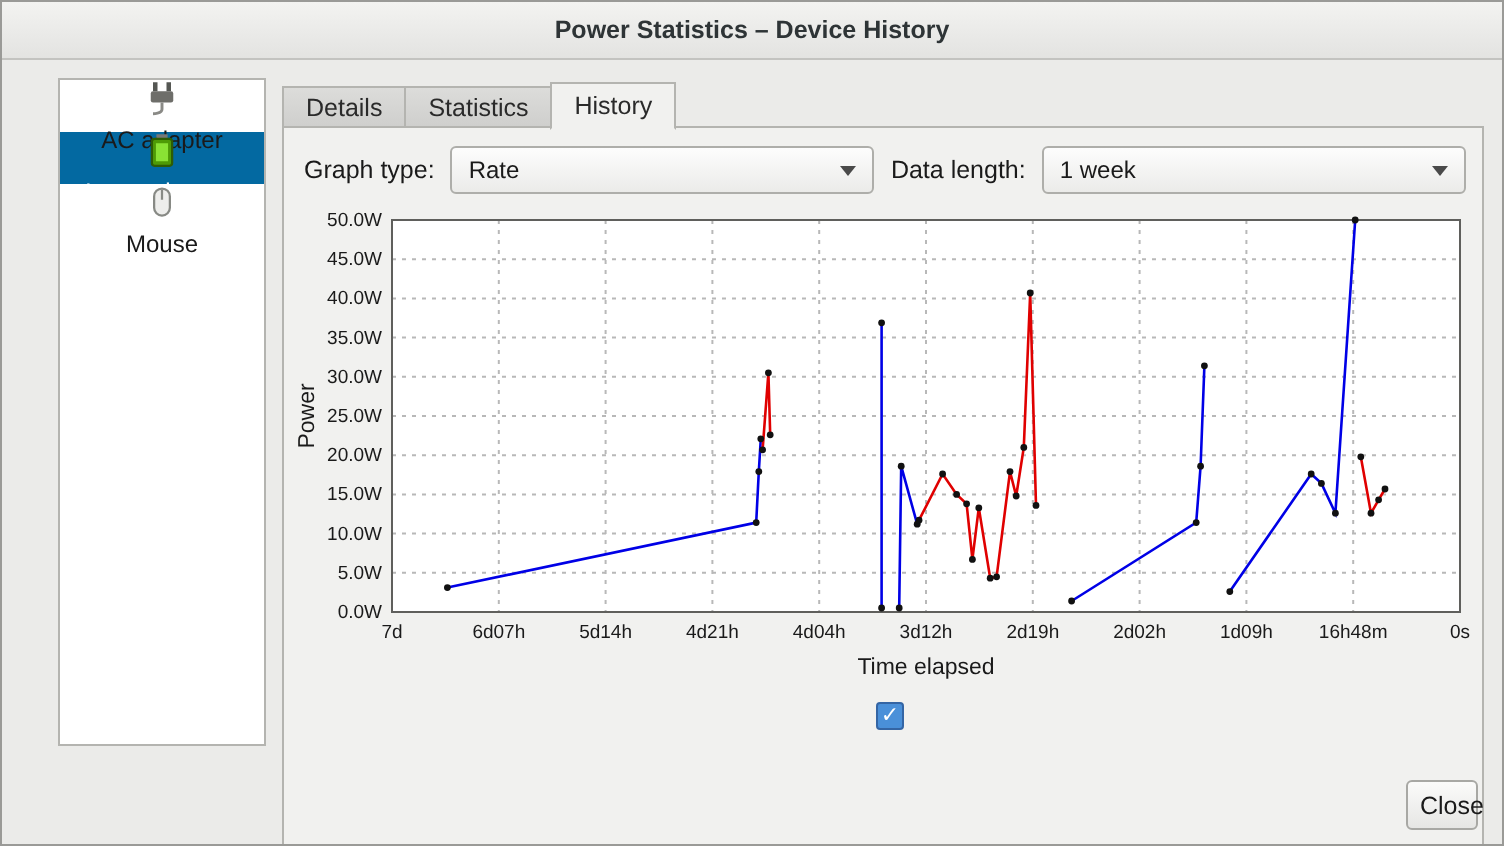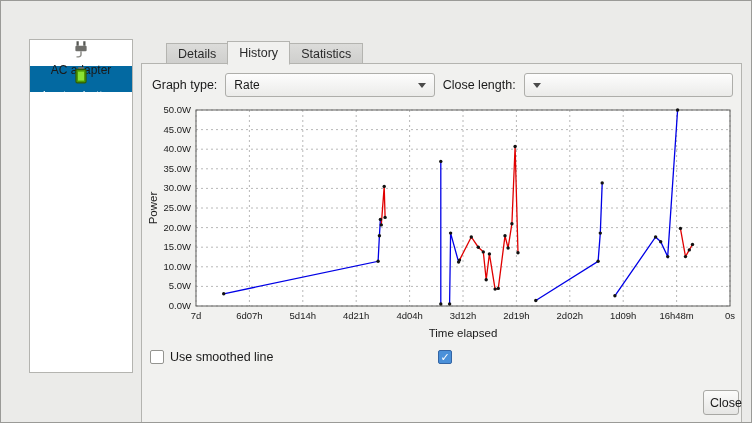--- a/index.html
+++ b/index.html
@@ -7,21 +7,21 @@
   .titlebar{position:absolute;left:0;top:0;right:0;height:28px;background:linear-gradient(#f3f3f1,#e3e3e1);border-bottom:1px solid #c3c3c0;display:flex;align-items:center;justify-content:center;}
   .titlebar span{font-size:12.5px;font-weight:bold;color:#2e3436;}
   
   .device-list{position:absolute;left:28px;top:38px;width:104px;height:334px;background:#ffffff;border:1px solid #b4b4b0;box-sizing:border-box;}
   .device-row{height:26px;display:flex;align-items:center;gap:5px;padding:0 4px;cursor:default;flex-direction:column;}
   .device-row.selected{background:#0369a1;}
   .device-row.selected .device-label{color:#ffffff;}
   .device-label{font-size:12px;color:#1a1a1a;white-space:nowrap;}
   .dev-icon{width:18px;height:18px;flex:0 0 18px;display:inline-block;}
   
-  .tabs{position:absolute;left:140px;top:39px;height:24px;display:flex;align-items:flex-end;z-index:2;margin-left:25px;}
+  .tabs{position:absolute;left:140px;top:39px;height:24px;display:flex;align-items:flex-end;z-index:2;}
   .tab{height:21px;padding:0 11px;display:flex;align-items:center;font-size:12.5px;color:#2a2a2a;background:linear-gradient(#dcdcda,#cfcfcd);border:1px solid #b4b4b0;border-right:none;box-sizing:border-box;}
   .tab:last-child{border-right:1px solid #b4b4b0;}
   .tab.active{height:24px;background:#f1f1ef;border-right:1px solid #b4b4b0;border-bottom:1px solid #f1f1ef;margin-bottom:-1px;}
   .tab.active + .tab{border-left:none;}
   
   .panel{position:absolute;left:140px;top:62px;width:601px;height:368px;background:#f1f1ef;border:1px solid #b4b4b0;box-sizing:border-box;}
   .controls-row{display:flex;align-items:center;padding:9px 8px 3px 10px;gap:8px;}
   .ctrl-label{font-size:12.5px;color:#1a1a1a;white-space:nowrap;}
   .combo{flex:1;height:24px;background:linear-gradient(#fdfdfd,#ebebe9);border:1px solid #aeaeaa;border-radius:3px;display:flex;align-items:center;padding:0 8px;box-sizing:border-box;cursor:default;justify-content:space-between;}
   .combo .combo-value{flex:1;font-size:12px;color:#1a1a1a;}
@@ -33,20 +33,23 @@
   .cb-box.checked{background:#4a90d9;border-color:#3465a4;}
   .cb-label{font-size:12.5px;color:#1a1a1a;}
   
   .close-btn{position:absolute;right:12px;top:389px;width:36px;height:25px;background:linear-gradient(#fbfbfa,#e6e6e4);border:1px solid #a8a8a4;border-radius:3px;font-size:12.5px;color:#1a1a1a;font-family:inherit;}
 </style>
 </head>
 <body>
 
 <div class="window">
 
+  <div class="titlebar">
+    <span>Power Statistics – Device History</span>
+  </div>
 
   <div class="device-list">
     <div class="device-row">
       <span class="dev-icon">
         <svg viewBox="0 0 16 16" width="18" height="18">
             <path d="M5 1v4M11 1v4" stroke="#555753" stroke-width="2" fill="none"></path>
             <rect x="3" y="5" width="10" height="5" rx="1" fill="#6e6e6a"></rect>
             <path d="M8 10v3c0 2-4 2-4 2" stroke="#8a8a86" stroke-width="1.3" fill="none"></path>
           </svg>
       </span>
@@ -55,43 +58,53 @@
     <div class="device-row selected">
       <span class="dev-icon">
         <svg viewBox="0 0 16 16" width="18" height="18">
             <rect x="5.5" y="1" width="5" height="2" fill="#777"></rect>
             <rect x="3.5" y="3" width="9" height="12" rx="1.2" fill="#4e9a06" stroke="#2e5c04"></rect>
             <rect x="5.3" y="5" width="5.4" height="8" fill="#8ae234"></rect>
           </svg>
       </span>
       <span class="device-label">Laptop battery</span>
     </div>
+    <div class="device-row">
+      <span class="dev-icon">
+        <svg viewBox="0 0 16 16" width="18" height="18">
+            <rect x="4.5" y="2" width="7" height="12" rx="3.5" fill="#eeeeec" stroke="#888a85"></rect>
+            <line x1="8" y1="2.5" x2="8" y2="7" stroke="#888a85"></line>
+          </svg>
+      </span>
+      <span class="device-label">Mouse</span>
+    </div>
   </div>
 
   <div class="tabs">
     <div class="tab">
         <span>Details</span>
       </div>
+    <div class="tab">
+        <span>Statistics</span>
+      </div>
     <div class="tab active">
         <span>History</span>
-      </div>
-    <div class="tab">
-        <span>Statistics</span>
       </div>
   </div>
 
   <div class="panel">
     <div class="controls-row">
       <span class="ctrl-label">Graph type:</span>
       <div class="combo">
         <span class="combo-value">Rate</span>
         <span class="arrow"></span>
       </div>
-      <span class="ctrl-label">Close length:</span>
+      <span class="ctrl-label">Data length:</span>
       <div class="combo">
+        <span class="combo-value">1 week</span>
         <span class="arrow"></span>
       </div>
     </div>
 
     <div class="chart-wrap">
       <svg id="chart-svg" width="592" height="242">
           <rect x="50" y="8" width="534" height="196" fill="#ffffff"></rect>
           <line x1="50" y1="8" x2="50" y2="204" stroke="#b8b8b8" stroke-width="1" stroke-dasharray="2,3"></line>
           <line x1="103.40000000000003" y1="8" x2="103.40000000000003" y2="204" stroke="#b8b8b8" stroke-width="1" stroke-dasharray="2,3"></line>
           <line x1="156.79999999999998" y1="8" x2="156.79999999999998" y2="204" stroke="#b8b8b8" stroke-width="1" stroke-dasharray="2,3"></line>
@@ -182,24 +195,20 @@
           <circle cx="521.7" cy="154.6" r="1.7" fill="#111111"></circle>
           <circle cx="531.6" cy="8.0" r="1.7" fill="#111111"></circle>
           <circle cx="534.4" cy="126.4" r="1.7" fill="#111111"></circle>
           <circle cx="539.5" cy="154.6" r="1.7" fill="#111111"></circle>
           <circle cx="543.3" cy="147.9" r="1.7" fill="#111111"></circle>
           <circle cx="546.5" cy="142.5" r="1.7" fill="#111111"></circle>
         </svg>
     </div>
 
     <div class="checkbox-row">
-      <div class="checkbox" style="left:8px;">
-        <span class="cb-box"></span>
-        <span class="cb-label">Use smoothed line</span>
-      </div>
       <div class="checkbox" style="left:296px;">
         <span class="cb-box checked">✓</span>
       </div>
     </div>
   </div>
 
   <button class="close-btn">Close</button>
 
 </div>
 

